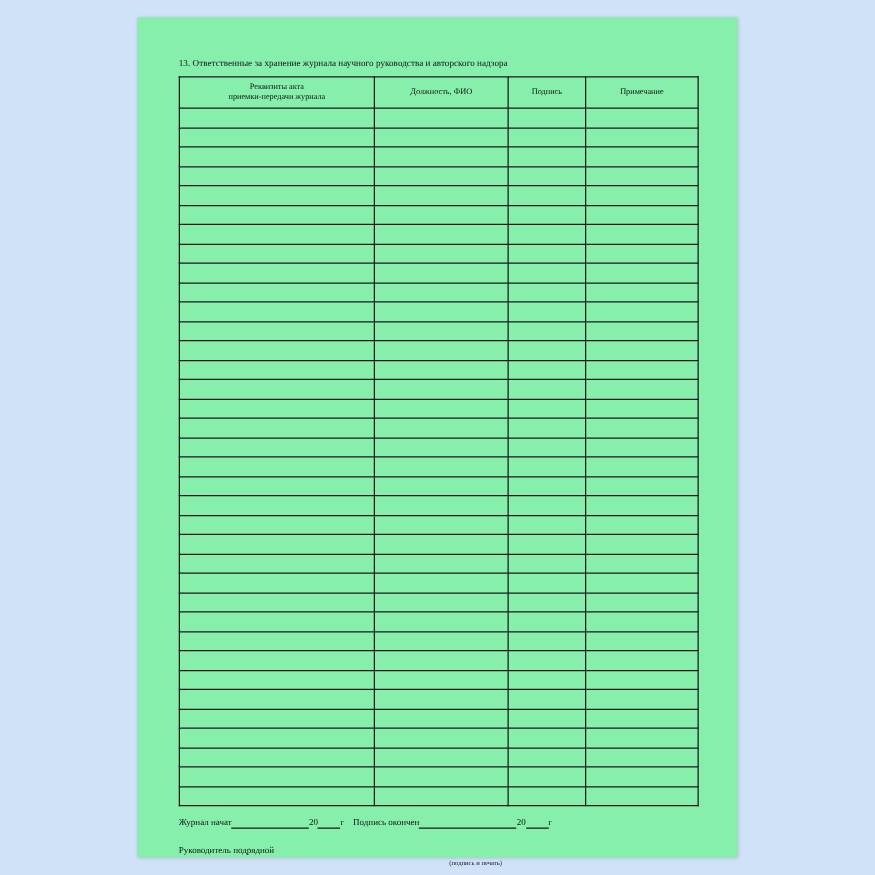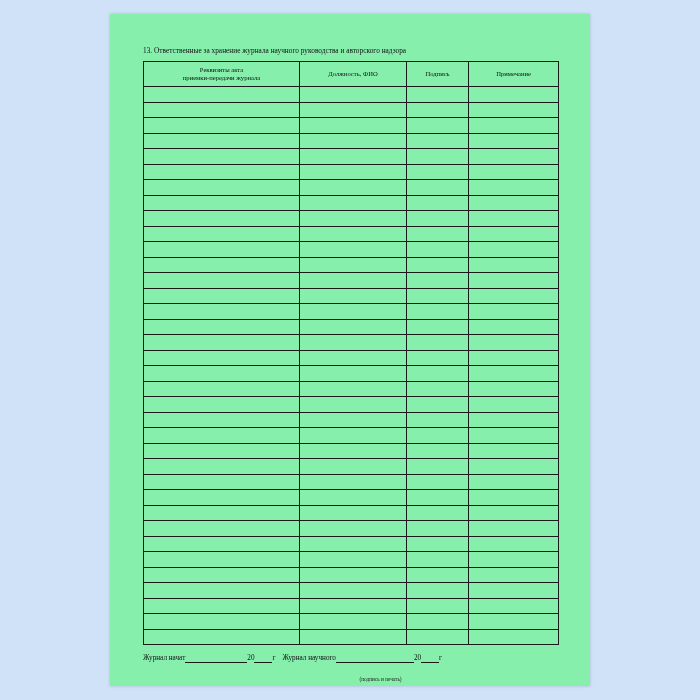--- a/index.html
+++ b/index.html
@@ -350,27 +350,28 @@
       </table>
 
       <div class="footer">
         <div class="line-row">
           <span>Журнал начат</span>
           <span class="fill" style="width:62px"></span>
           <span>20</span>
           <span class="fill" style="width:18px"></span>
           <span>г</span>
           <span class="gap"></span>
-          <span>Журнал научного</span>
+          <span>Подпись окончен</span>
           <span class="fill" style="width:78px"></span>
           <span>20</span>
           <span class="fill" style="width:18px"></span>
           <span>г</span>
         </div>
       </div>
 
       <div class="footer-block2">
+        <div>Руководитель подрядной</div>
         <div class="sign-note">(подпись и печать)</div>
       </div>
 
     </div>
   </div>
 </div>
 
 </body></html>

